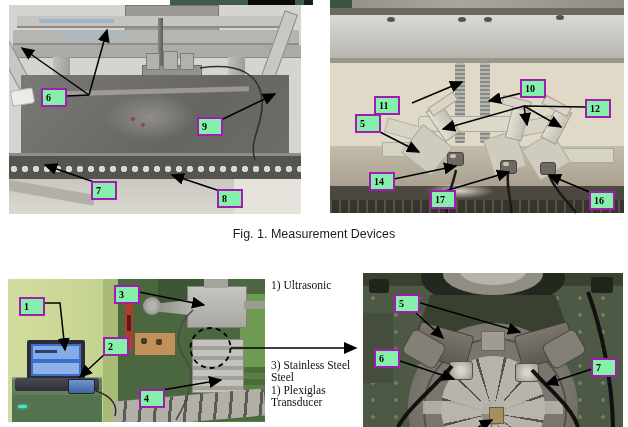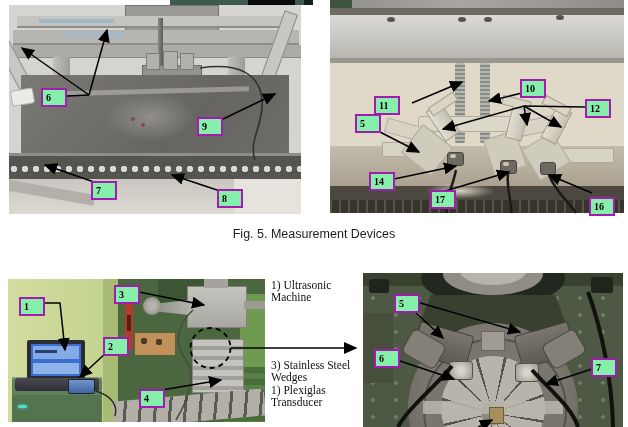--- a/index.html
+++ b/index.html
@@ -138,29 +138,28 @@
     <div class="el" style="left:182px;top:62px;width:36px;height:26px;background:#848078;transform:rotate(-30deg);border-radius:6px;border:1px solid #4a463f;"></div>
     <div class="el" style="left:118px;top:58px;width:22px;height:18px;background:#a09c94;border:1px solid #6b675f;"></div>
     <div class="el" style="left:86px;top:88px;width:22px;height:17px;background:radial-gradient(circle,#d8d5cc 20%,#9a968d);border:1px solid #55524a;border-radius:3px;"></div>
     <div class="el" style="left:152px;top:90px;width:22px;height:17px;background:radial-gradient(circle,#d8d5cc 20%,#9a968d);border:1px solid #55524a;border-radius:3px;"></div>
     <div class="el" style="left:60px;top:128px;width:140px;height:13px;background:#b9b6ae;opacity:.85;"></div>
     <div class="el" style="left:126px;top:134px;width:13px;height:15px;background:#a68e5f;border:1px solid #6e5c38;"></div>
     <div class="el" style="left:6px;top:6px;width:20px;height:14px;background:#20251c;border-radius:3px;"></div>
     <div class="el" style="left:228px;top:4px;width:22px;height:16px;background:#20251c;border-radius:3px;"></div>
   </div>
 
-  <div class="caption">Fig. 5. Measurement Devices</div>
+  <div class="caption">Fig. 1. Measurement Devices</div>
 
   <div class="legend" style="top:279px;">
     <div>1) Ultrasonic</div>
-    <div>Machine</div>
   </div>
   <div class="legend" style="top:359px;">
     <div>3) Stainless Steel</div>
-    <div>Wedges</div>
+    <div>Steel</div>
     <div>1) Plexiglas</div>
     <div>Transducer</div>
   </div>
 
   <svg class="overlay" viewBox="0 0 628 427">
     <defs>
       <marker id="ah" markerWidth="9" markerHeight="8" refX="8" refY="4" orient="auto">
         <path d="M0,0 L9,4 L0,8 z" fill="#000"></path>
       </marker>
     </defs>
@@ -211,21 +210,21 @@
   <div class="lbl" style="left:41px;top:88px;">6</div>
   <div class="lbl" style="left:91px;top:181px;">7</div>
   <div class="lbl" style="left:217px;top:189px;">8</div>
   <div class="lbl" style="left:197px;top:117px;">9</div>
   <div class="lbl" style="left:520px;top:79px;">10</div>
   <div class="lbl" style="left:374px;top:96px;">11</div>
   <div class="lbl" style="left:585px;top:99px;">12</div>
   <div class="lbl" style="left:355px;top:114px;">5</div>
   <div class="lbl" style="left:369px;top:172px;">14</div>
   <div class="lbl" style="left:430px;top:190px;">17</div>
-  <div class="lbl" style="left:589px;top:197px;">16</div>
+  <div class="lbl" style="left:589px;top:191px;">16</div>
   <div class="lbl" style="left:19px;top:297px;">1</div>
   <div class="lbl" style="left:103px;top:337px;">2</div>
   <div class="lbl" style="left:114px;top:285px;">3</div>
   <div class="lbl" style="left:139px;top:389px;">4</div>
   <div class="lbl" style="left:394px;top:294px;">5</div>
   <div class="lbl" style="left:374px;top:349px;">6</div>
   <div class="lbl" style="left:591px;top:358px;">7</div>
 
 </div>
 

